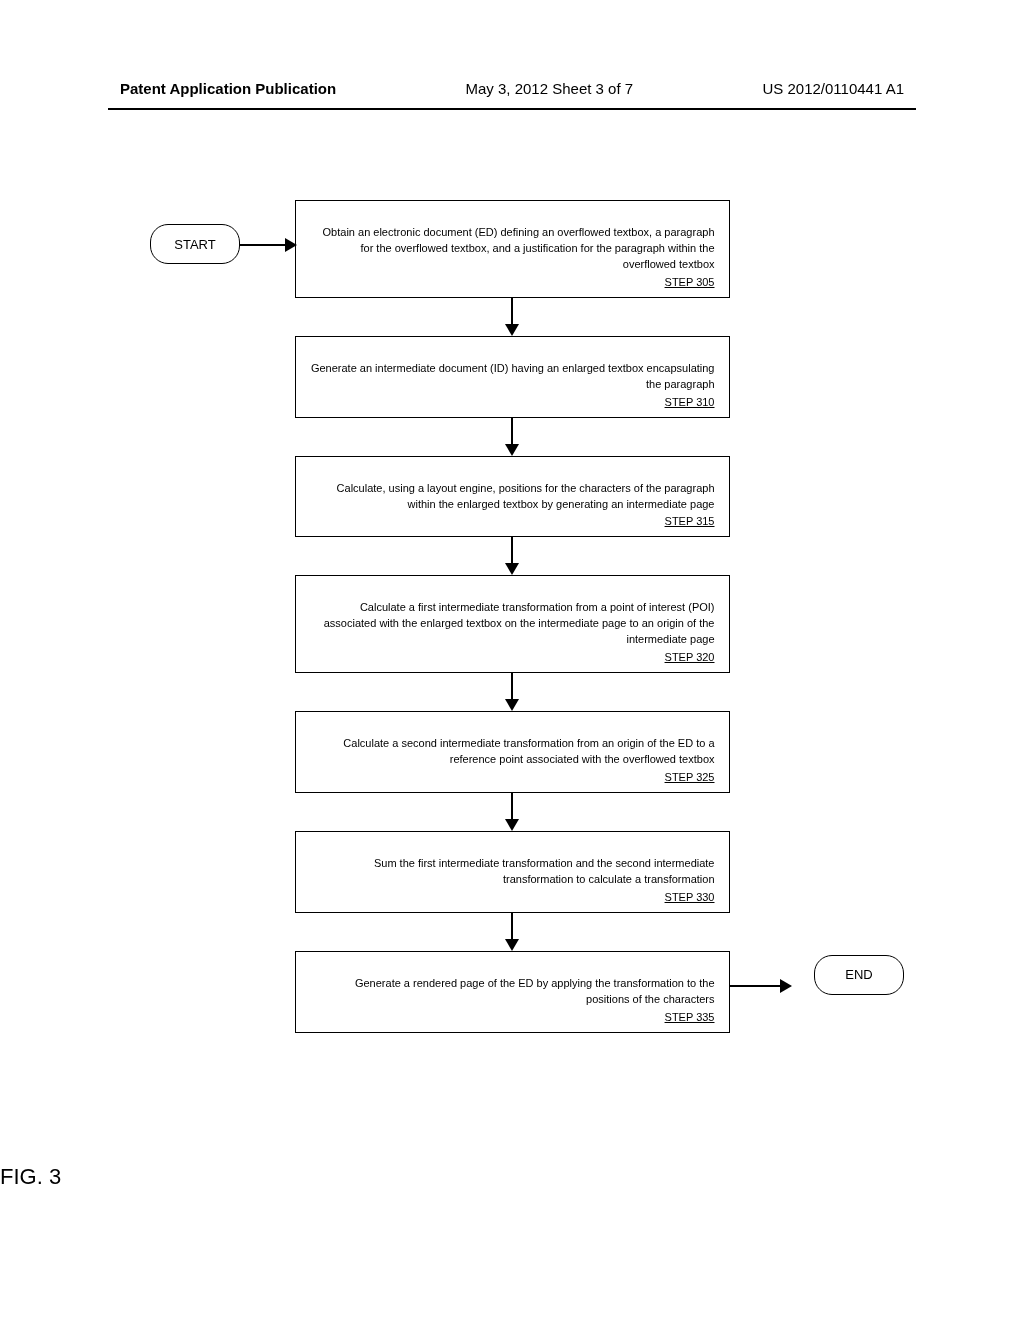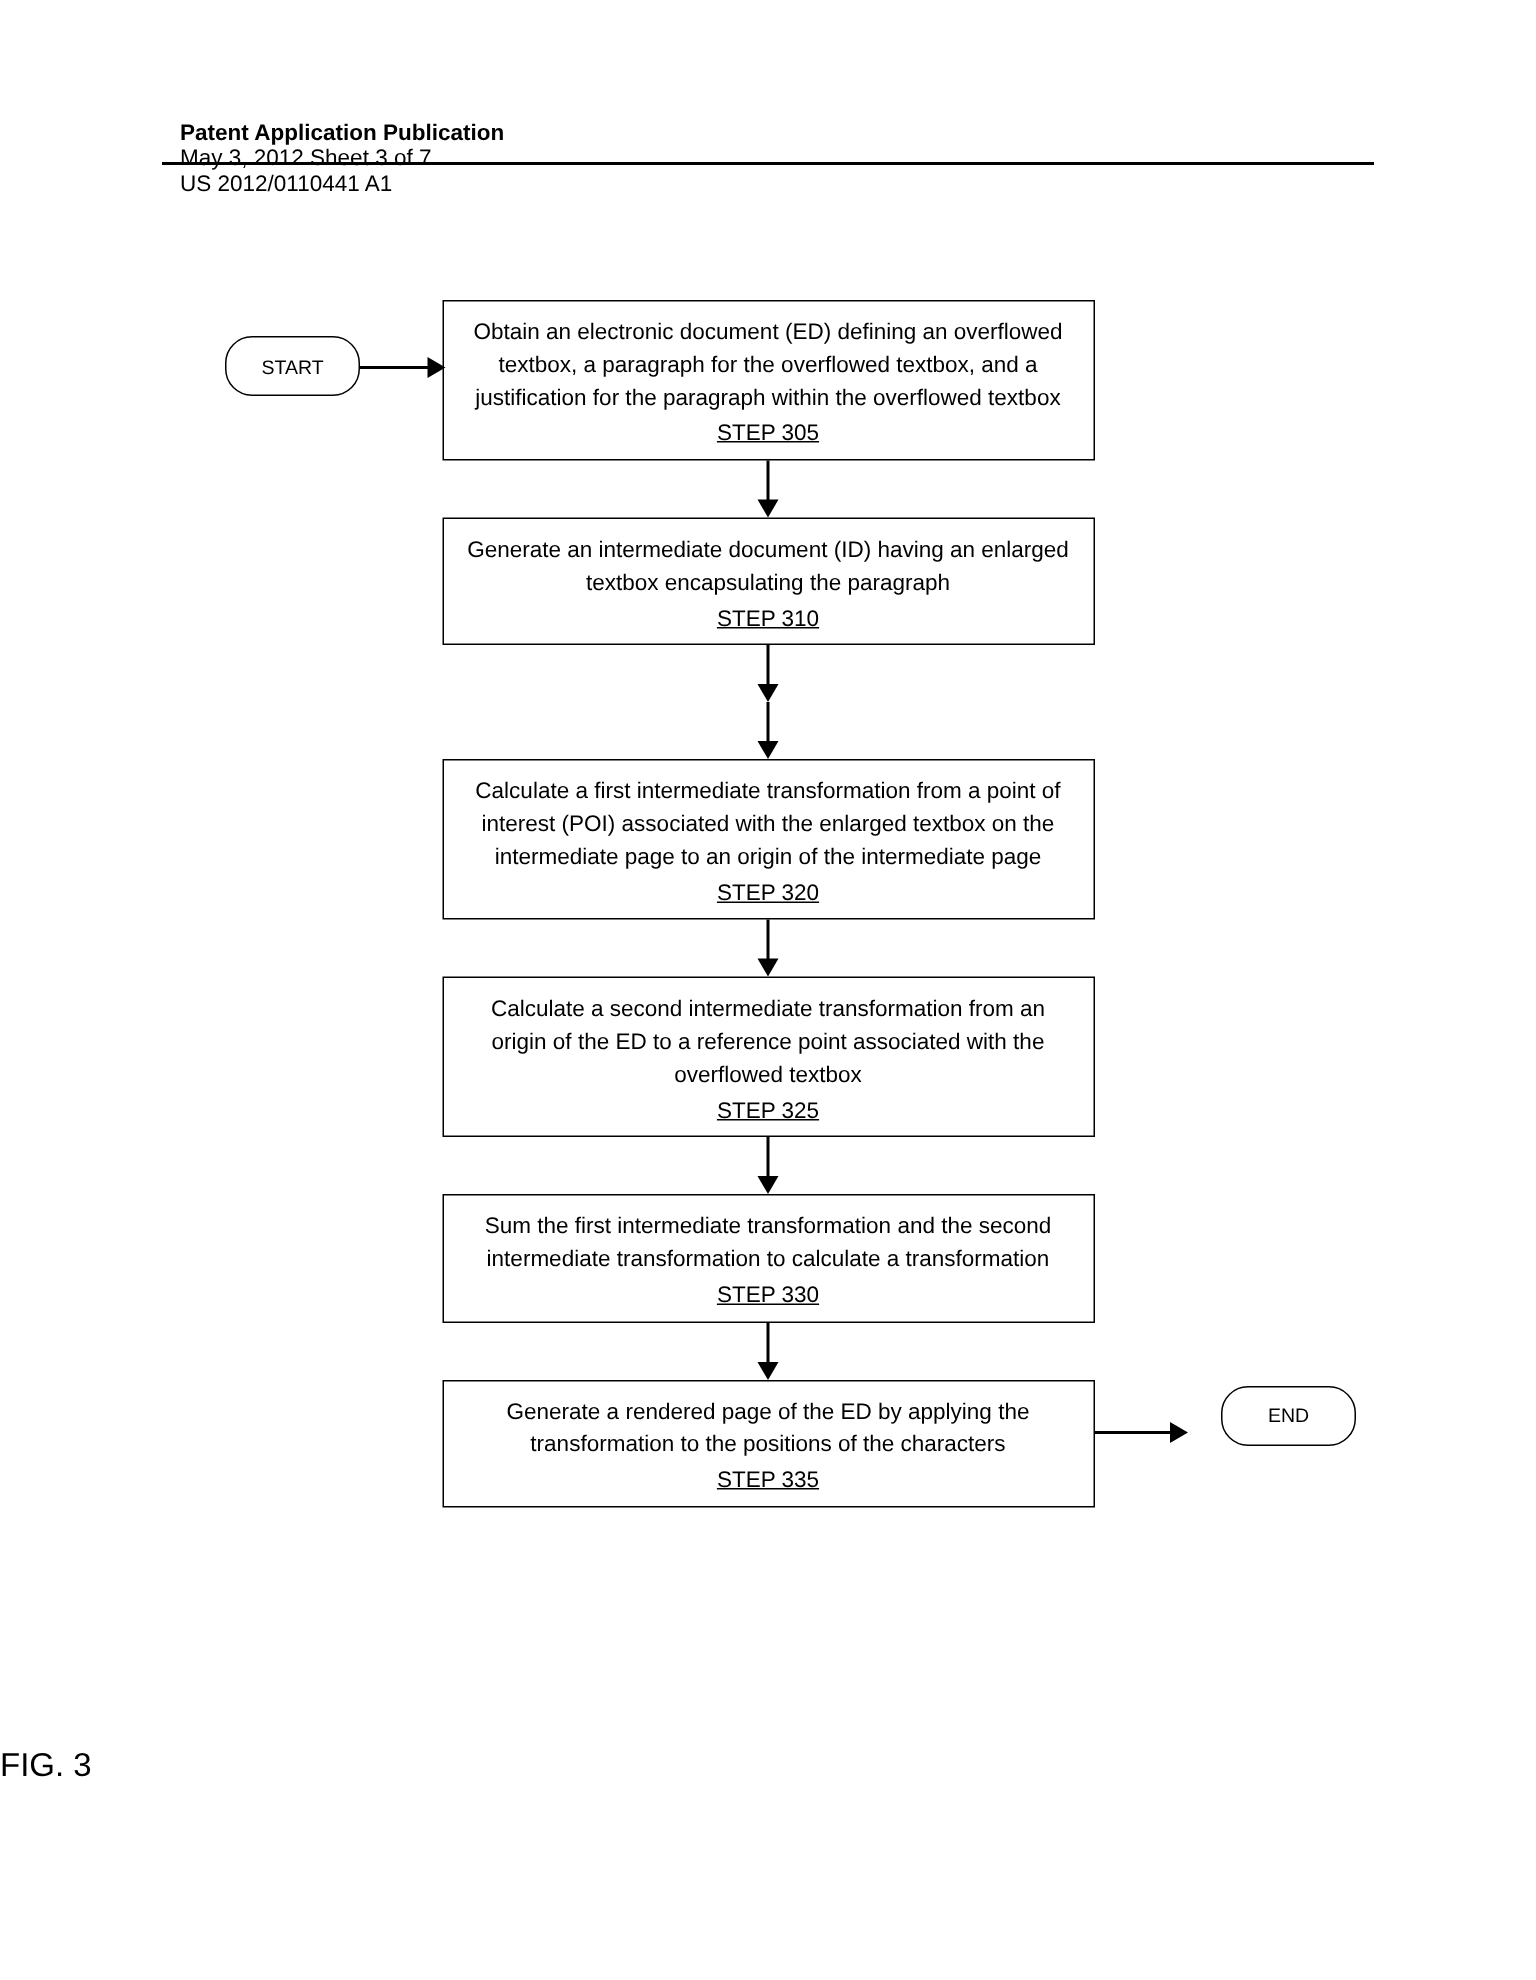--- a/index.html
+++ b/index.html
@@ -15,21 +15,20 @@
   .page-header {
     position: absolute;
     top: 80px;
     left: 0;
     width: 100%;
     display: flex;
     justify-content: space-between;
     align-items: baseline;
     padding: 0 120px;
     font-size: 15px;
-    flex-direction: column;
   }
   .page-header .left { font-weight: bold; }
   .page-header .center { }
   .page-header .right { font-weight: normal; text-align: center; }
   .header-rule {
     position: absolute;
     top: 108px;
     left: 108px;
     right: 108px;
     border-top: 2px solid #000;
@@ -51,24 +50,24 @@
     position: relative;
     width: 100%;
     display: flex;
     align-items: center;
     justify-content: center;
   }
   .step-box {
     width: 435px;
     border: 1px solid #000;
     background: #fff;
-    font-size: 15px;
+    font-size: 11px;
     line-height: 1.45;
-    text-align: center;
-    padding: 10px 14px 6px;
+    text-align: right;
+    padding: 24px 14px 6px;
   }
   .step-box .step-label {
     text-decoration: underline;
     display: inline-block;
     margin-top: 2px;
   }
   .terminal {
     position: absolute;
     width: 90px;
     height: 40px;
@@ -157,20 +156,24 @@
 
     <div class="vconnector"></div>
 
     <div class="step-box">
       <div>Generate an intermediate document (ID) having an enlarged textbox encapsulating the paragraph</div>
       <span class="step-label">STEP 310</span>
     </div>
 
     <div class="vconnector"></div>
 
+    <div class="step-box">
+      <div>Calculate, using a layout engine, positions for the characters of the paragraph within the enlarged textbox by generating an intermediate page</div>
+      <span class="step-label">STEP 315</span>
+    </div>
 
     <div class="vconnector"></div>
 
     <div class="step-box">
       <div>Calculate a first intermediate transformation from a point of interest (POI) associated with the enlarged textbox on the intermediate page to an origin of the intermediate page</div>
       <span class="step-label">STEP 320</span>
     </div>
 
     <div class="vconnector"></div>
 

